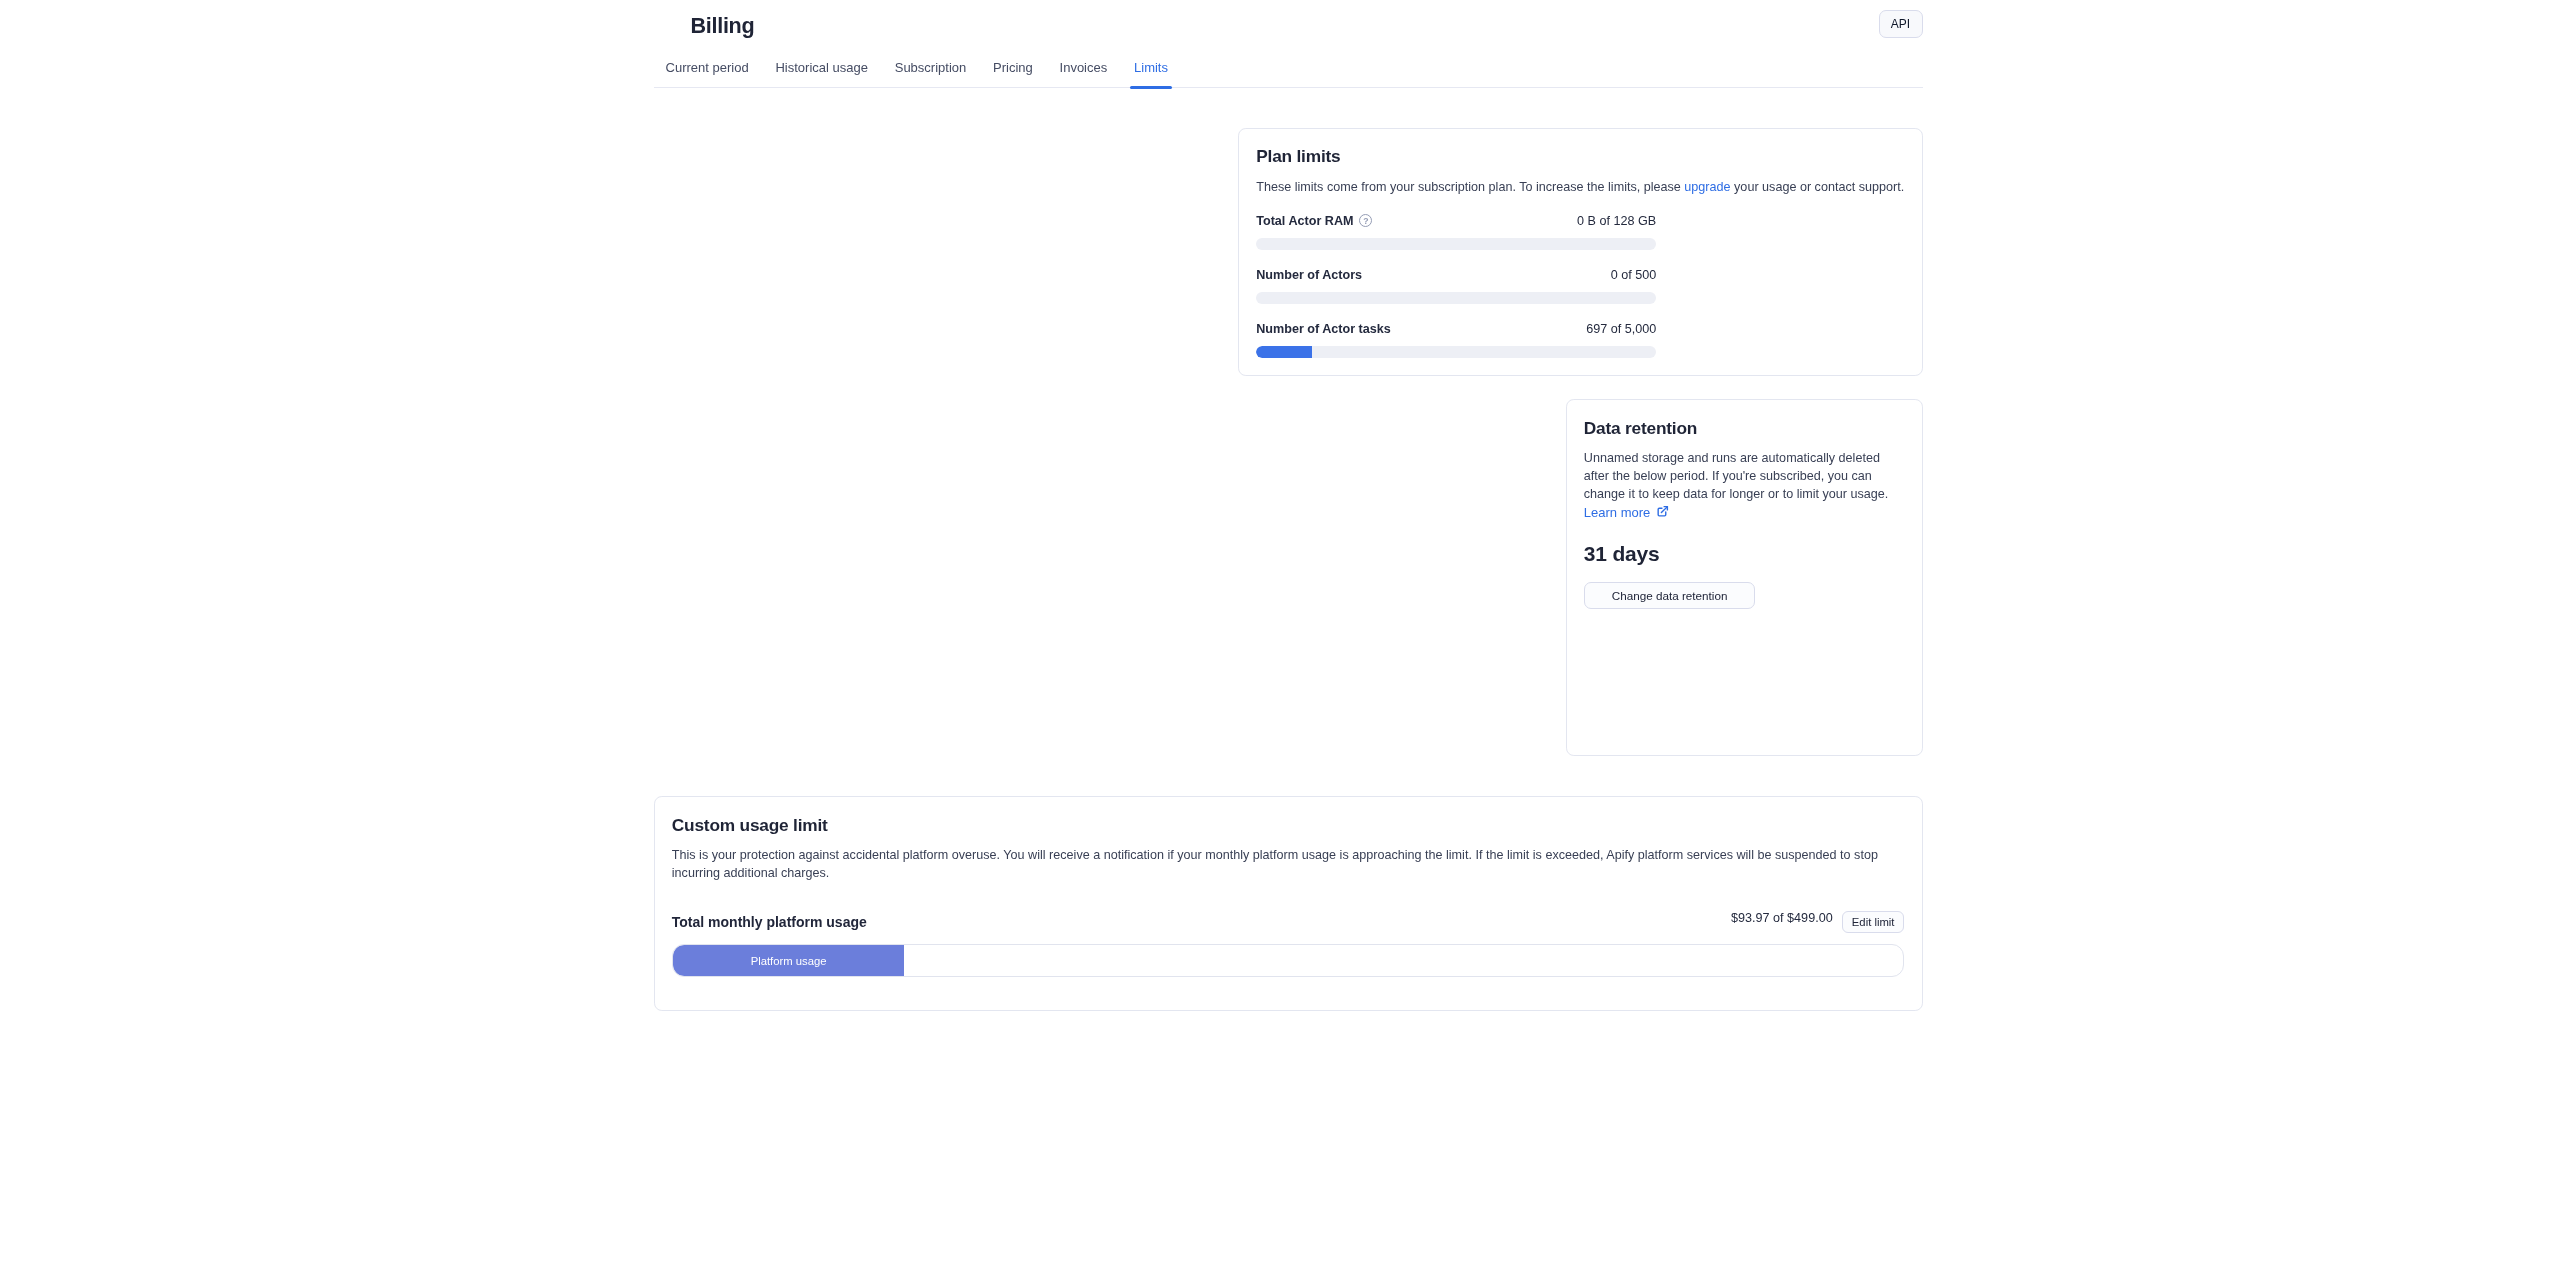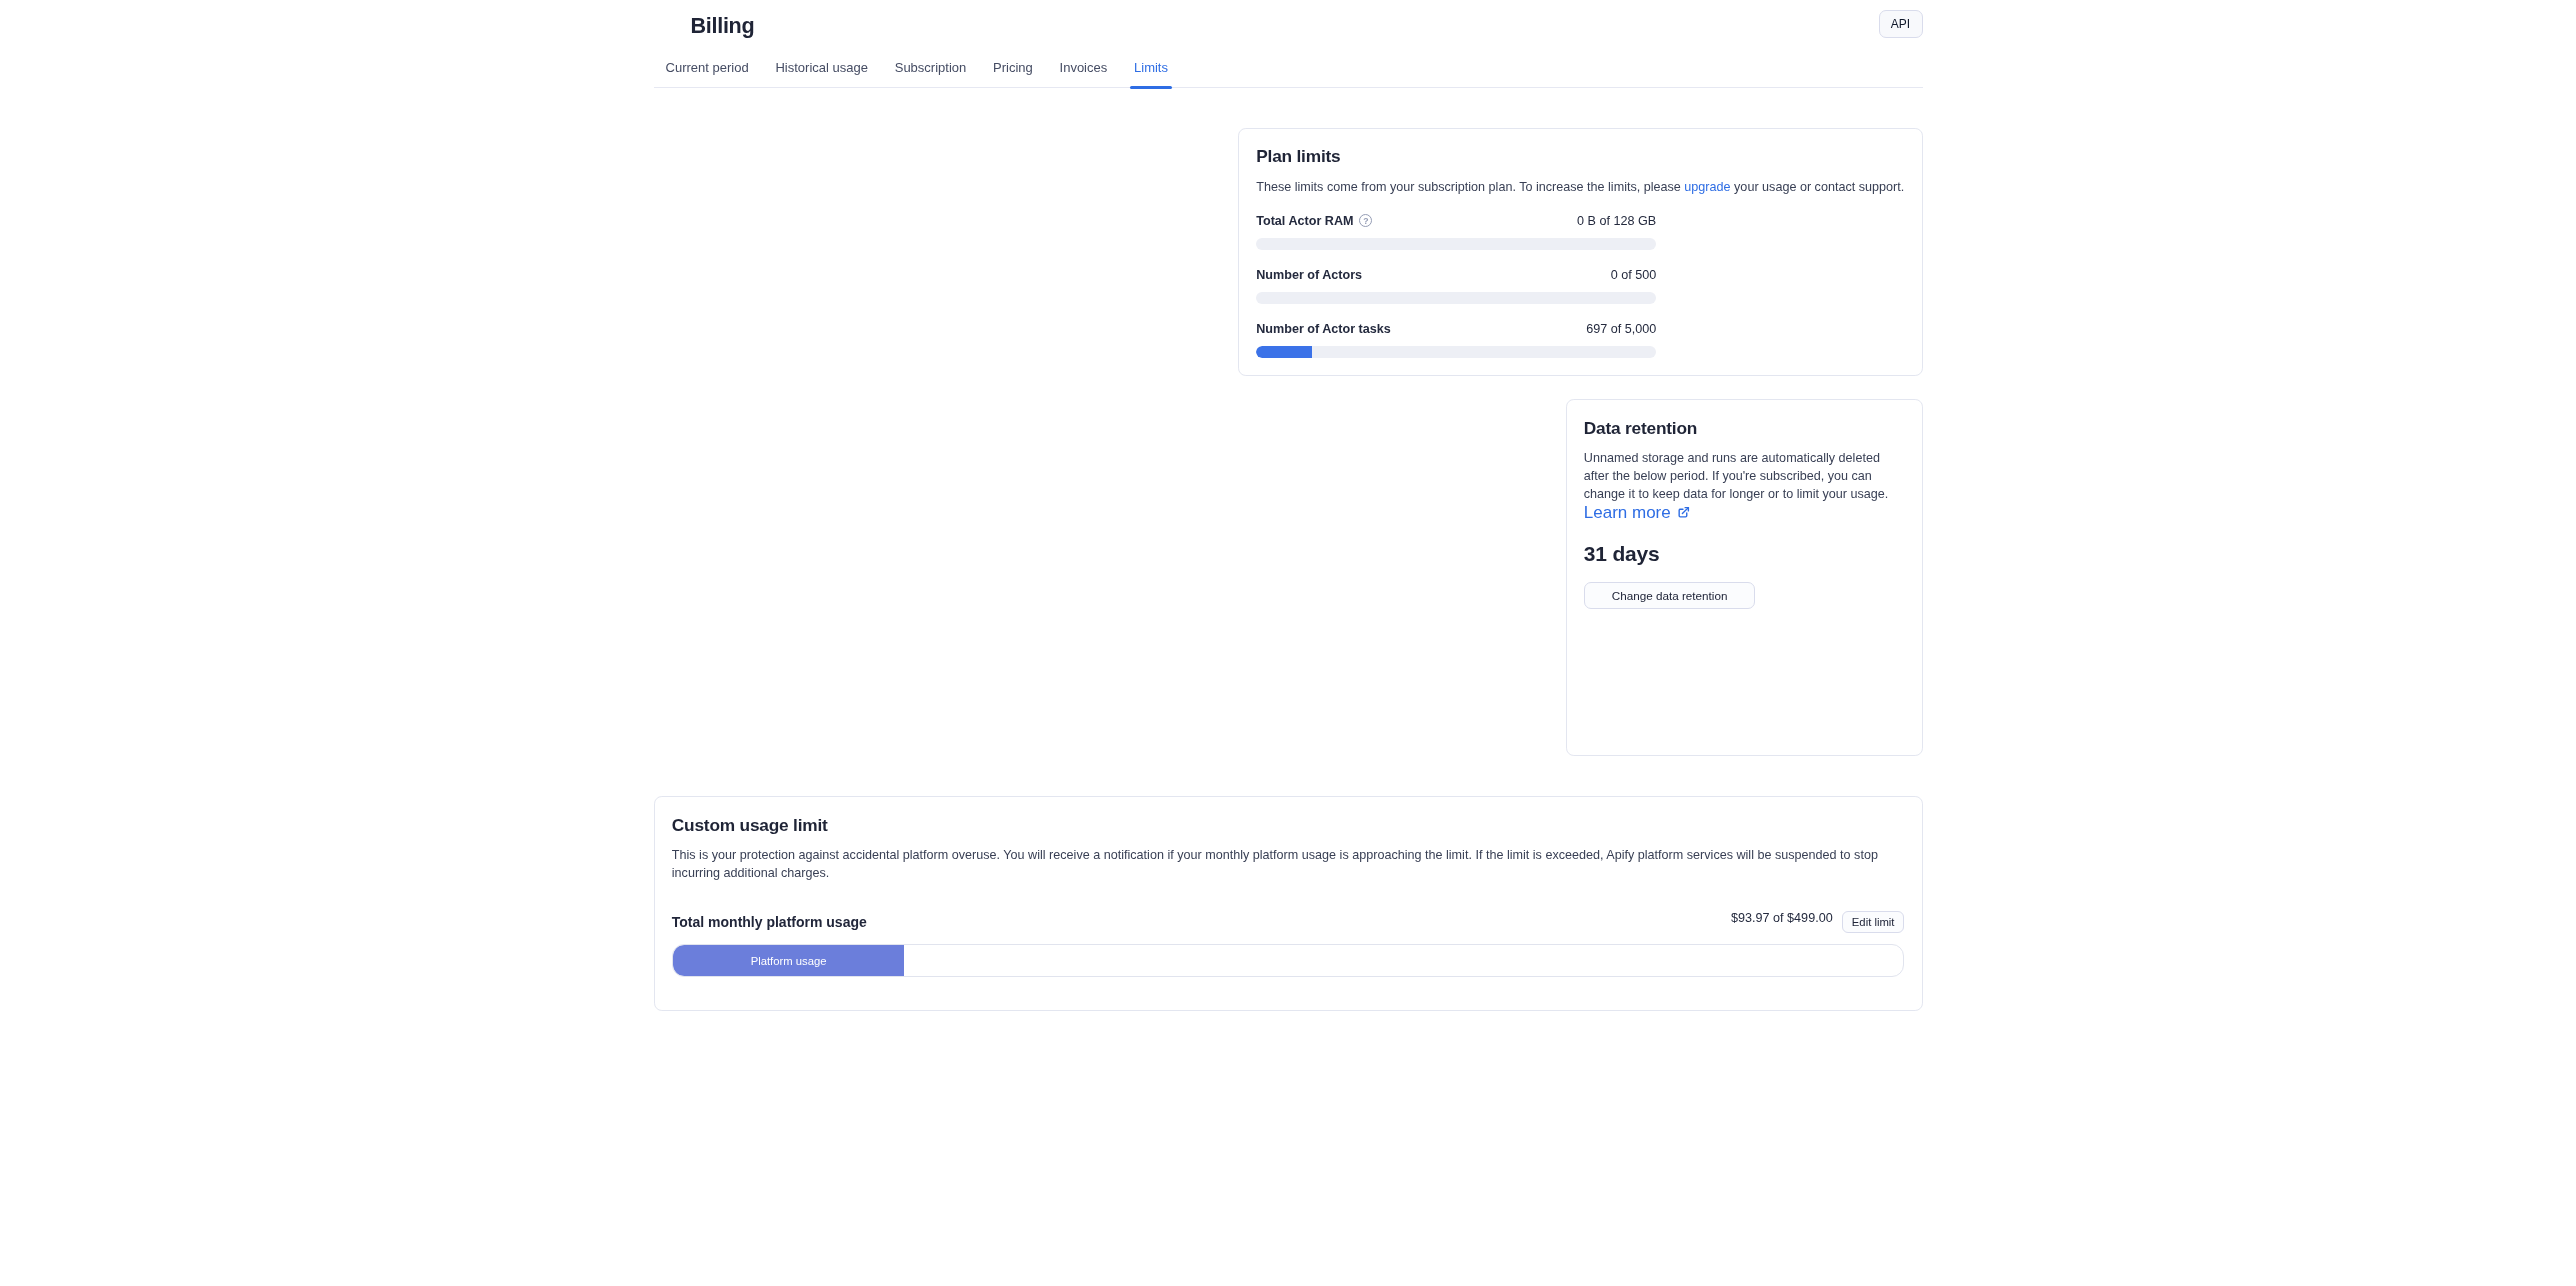--- a/index.html
+++ b/index.html
@@ -53,21 +53,21 @@
   .help-icon {
     display:inline-flex; align-items:center; justify-content:center;
     width:13px; height:13px; margin-left:6px;
     border:1.2px solid #959db5; border-radius:50%;
     color:#959db5; font-size:8.7px; font-weight:700; cursor:pointer;
   }
   .track { margin-top:8.7px; height:11.3px; background:#edeff5; border-radius:6px; overflow:hidden; }
   .fill { height:100%; background:#3b72e8; border-radius:6px 0 0 6px; }
 
   
-  .retention-link-row { margin-top:0; display:flex; align-items:center; gap:6px; font-size:17px; line-height:18px; }
+  .retention-link-row { margin-top:0; display:flex; align-items:center; gap:6px; font-size:13px; line-height:18px; }
   .ext-icon { display:inline-block; margin-top:1.7px; }
   .retention-period { font-size:21px; font-weight:700; color:#1f2436; margin-top:19px; letter-spacing:-0.2px; }
   .btn {
     display:inline-block; font-family:inherit; font-size:11.7px; font-weight:500; color:#21263a;
     background:#fbfcfe; border:0.9px solid #d9dcec; border-radius:7px; padding:6px 27px; cursor:pointer;
   }
   .retention-btn { margin-top:16.4px; }
 
   
   .card-usage { margin-bottom:19px; padding-bottom:33px; }

